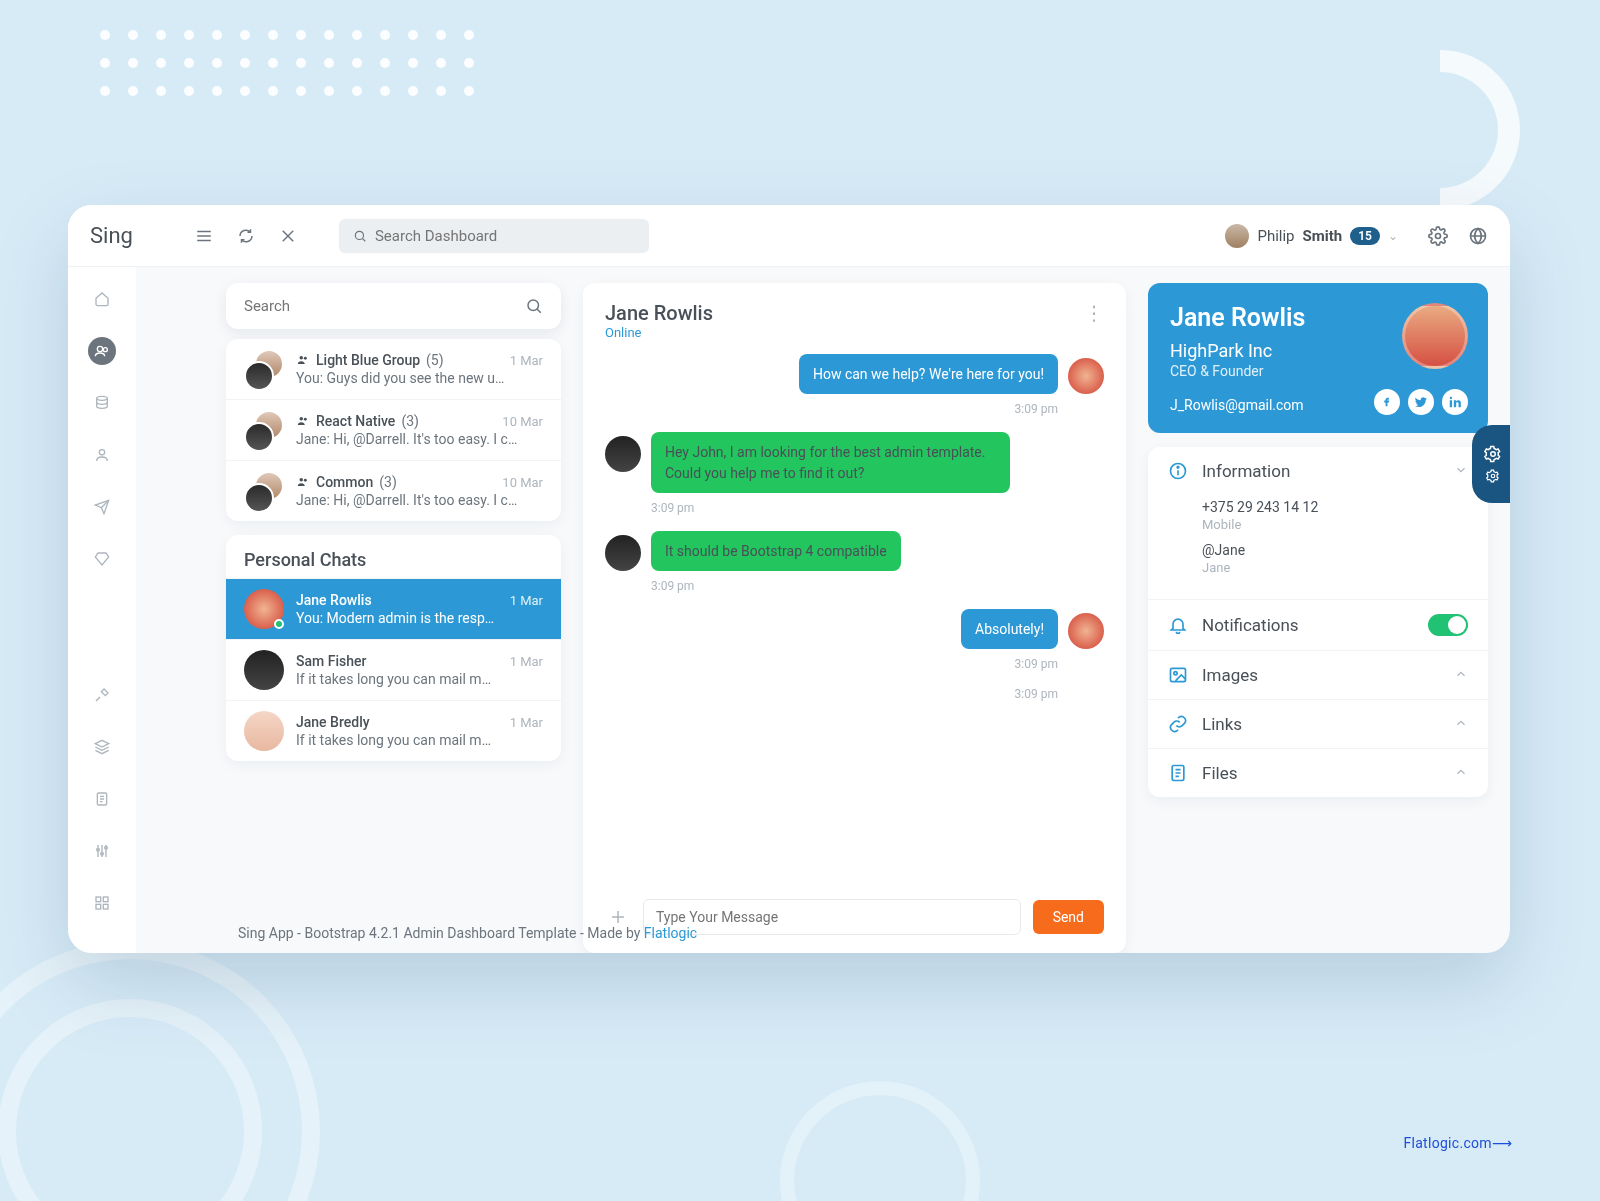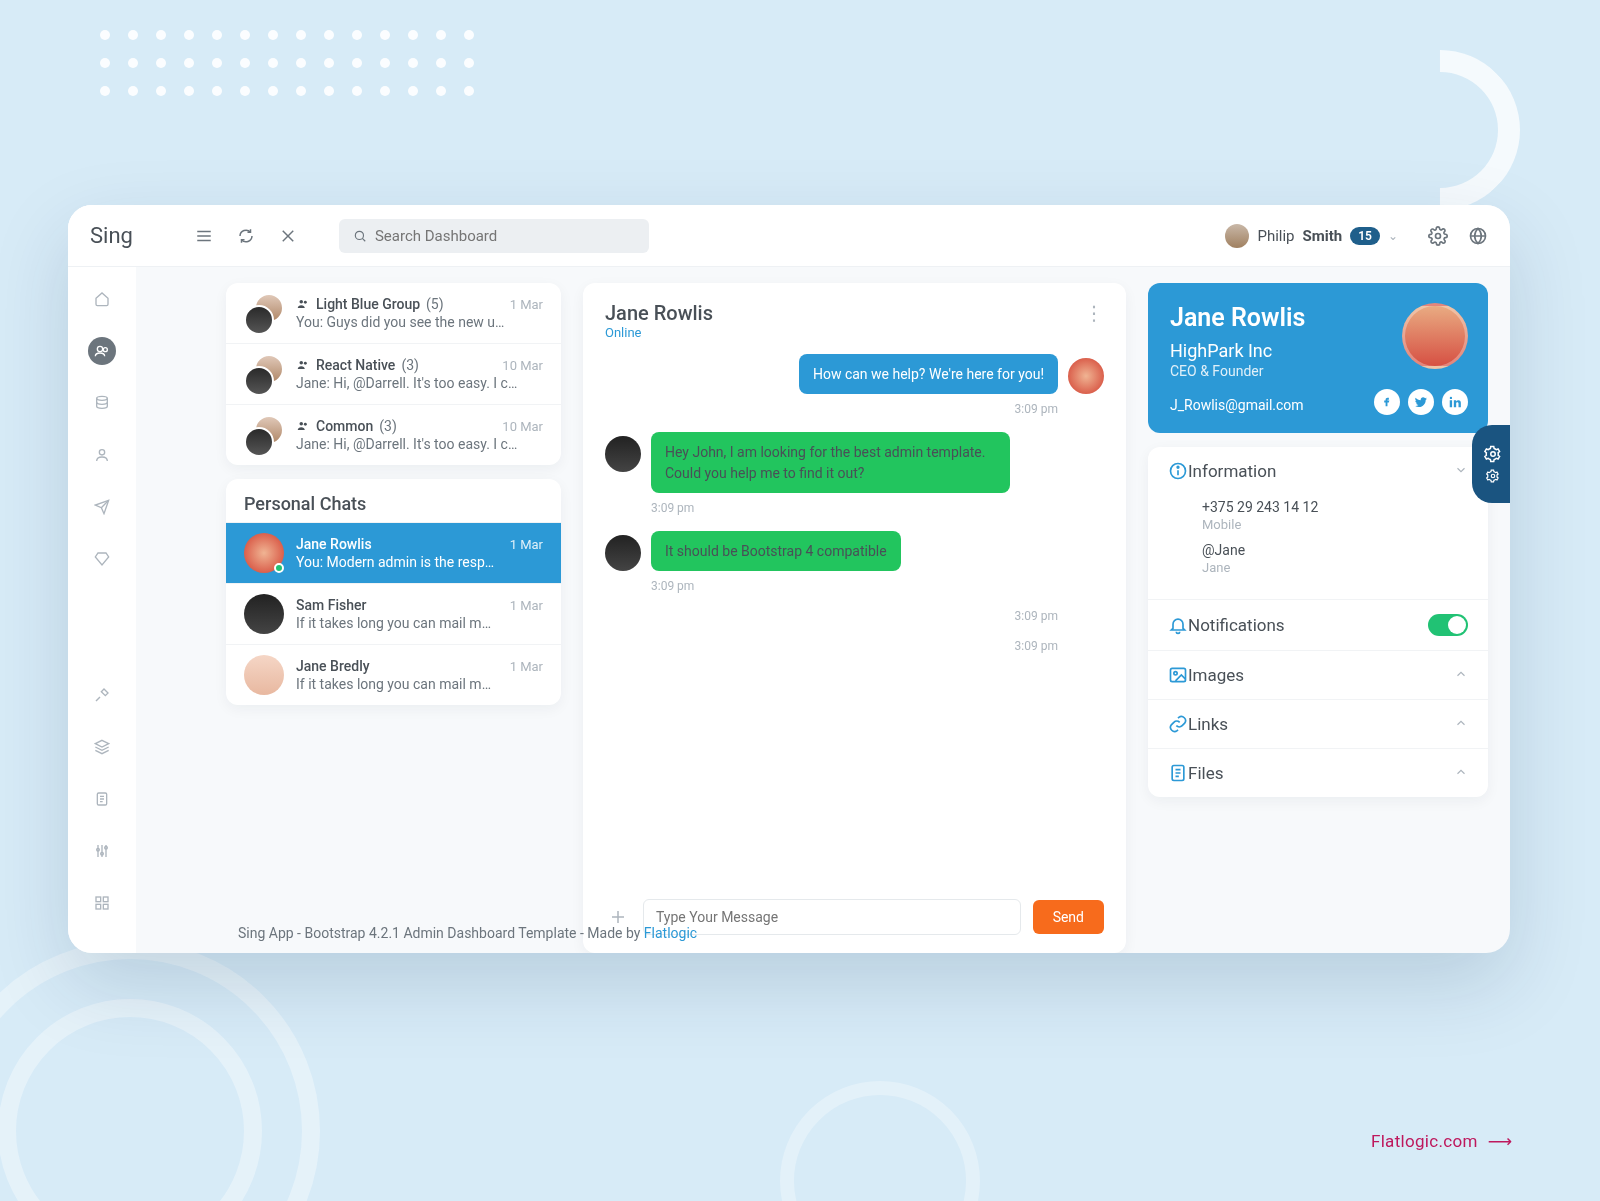--- a/index.html
+++ b/index.html
@@ -90,37 +90,37 @@
 .profile-card .email { font-size: 14px; margin-top: 18px; }
 .profile-av { position: absolute; right: 20px; top: 20px; width: 66px; height: 66px; border-radius: 50%; background: linear-gradient(#e9ab82, #d65043); border: 3px solid rgba(255,255,255,0.3); }
 .socials { position: absolute; right: 20px; bottom: 18px; display: flex; gap: 8px; }
 .soc { width: 26px; height: 26px; border-radius: 50%; background: #fff; color: #2c99d6; display: flex; align-items: center; justify-content: center; }
 .soc svg { width: 14px; height: 14px; }
 
 .settings-tab { position: absolute; right: -4px; top: 220px; width: 42px; height: 78px; background: #1a5480; border-radius: 20px 0 0 20px; display: flex; flex-direction: column; align-items: center; justify-content: center; gap: 6px; color: #fff; }
 .settings-tab svg { width: 18px; height: 18px; }
 
 .info-card { background: #fff; border-radius: 12px; box-shadow: 0 4px 14px rgba(0,30,60,0.05); overflow: hidden; }
-.info-row { display: flex; align-items: center; padding: 14px 20px; gap: 0; border-top: 1px solid #f1f3f5; cursor: pointer; }
+.info-row { display: flex; align-items: center; padding: 14px 20px; gap: 14px; border-top: 1px solid #f1f3f5; cursor: pointer; }
 .info-row.first { border-top: 0; }
 .info-icon { width: 20px; height: 20px; color: #2c99d6; display: flex; align-items: center; justify-content: center; }
 .info-icon svg { width: 20px; height: 20px; }
 .info-label { font-size: 17px; color: #495057; flex: 1; }
 .chevron { color: #adb5bd; }
 .chevron svg { width: 14px; height: 14px; }
 .info-body { padding: 4px 20px 14px 54px; font-size: 14px; }
 .info-body div { margin-bottom: 2px; }
 .info-body .sub { color: #adb5bd; font-size: 13px; margin-bottom: 10px; }
 
 .toggle { width: 40px; height: 22px; background: #21c274; border-radius: 12px; position: relative; }
 .toggle::after { content: ''; width: 18px; height: 18px; background: #fff; border-radius: 50%; position: absolute; right: 2px; top: 2px; }
 
 .footer { position: absolute; bottom: 12px; left: 170px; font-size: 14px; color: #6c757d; }
 .footer a { color: #2c99d6; text-decoration: none; }
-.flatlogic-tag { position: absolute; bottom: 50px; right: 90px; color: #be185d; font-size: 17px; letter-spacing: 0.3px; display: flex; align-items: center; gap: 10px; }
+.flatlogic-tag { position: absolute; bottom: 50px; right: 90px; color: #1d4ed8; font-size: 14px; letter-spacing: 0.3px; display: flex; align-items: center; gap: 0; }
 .flatlogic-tag .arrow { letter-spacing: -2px; }
 
 
 .av-jane { background: radial-gradient(#f0b493, #d13c2e); }
 .av-dark { background: linear-gradient(#222,#444); }
 .av-skin { background: linear-gradient(#f5d6c6,#e8b8a0); }
 </style>
 </head>
 <body>
 
@@ -296,20 +296,27 @@
           <rect x="14" y="3" width="7" height="7"></rect>
           <rect x="3" y="14" width="7" height="7"></rect>
           <rect x="14" y="14" width="7" height="7"></rect>
         </svg>
       </div>
   </div>
 
   <div class="content">
 
     <div class="chatlist">
+      <div class="search-panel">
+        <input placeholder="Search" style="">
+        <svg viewBox="0 0 24 24" fill="none" stroke="currentColor" stroke-width="2">
+            <circle cx="11" cy="11" r="7"></circle>
+            <line x1="21" y1="21" x2="16" y2="16"></line>
+          </svg>
+      </div>
 
       <div class="section-card">
         <div class="chat-item first">
           <div class="avatars">
               <div class="av one"></div>
               <div class="av two"></div>
             </div>
           <div class="chat-body">
             <div class="chat-head">
                 <svg class="grp-icon" viewBox="0 0 24 24" fill="currentColor">
@@ -418,20 +425,24 @@
         <div class="msg-row">
             <div class="msg-av av-dark"></div>
             <div class="bubble in">Hey John, I am looking for the best admin template. Could you help me to find it out?</div>
           </div>
         <div class="msg-time left">3:09 pm</div>
         <div class="msg-row">
             <div class="msg-av av-dark"></div>
             <div class="bubble in">It should be Bootstrap 4 compatible</div>
           </div>
         <div class="msg-time left">3:09 pm</div>
+        <div class="msg-row out">
+            <div class="bubble out">Absolutely!</div>
+            <div class="msg-av av-jane"></div>
+          </div>
         <div class="msg-time right">3:09 pm</div>
         <div class="msg-time right">3:09 pm</div>
       </div>
       <div class="composer">
         <span class="plus-btn">
             <svg viewBox="0 0 24 24" fill="none" stroke="currentColor" stroke-width="2">
               <line x1="12" y1="4" x2="12" y2="20"></line>
               <line x1="4" y1="12" x2="20" y2="12"></line>
             </svg>
           </span>

